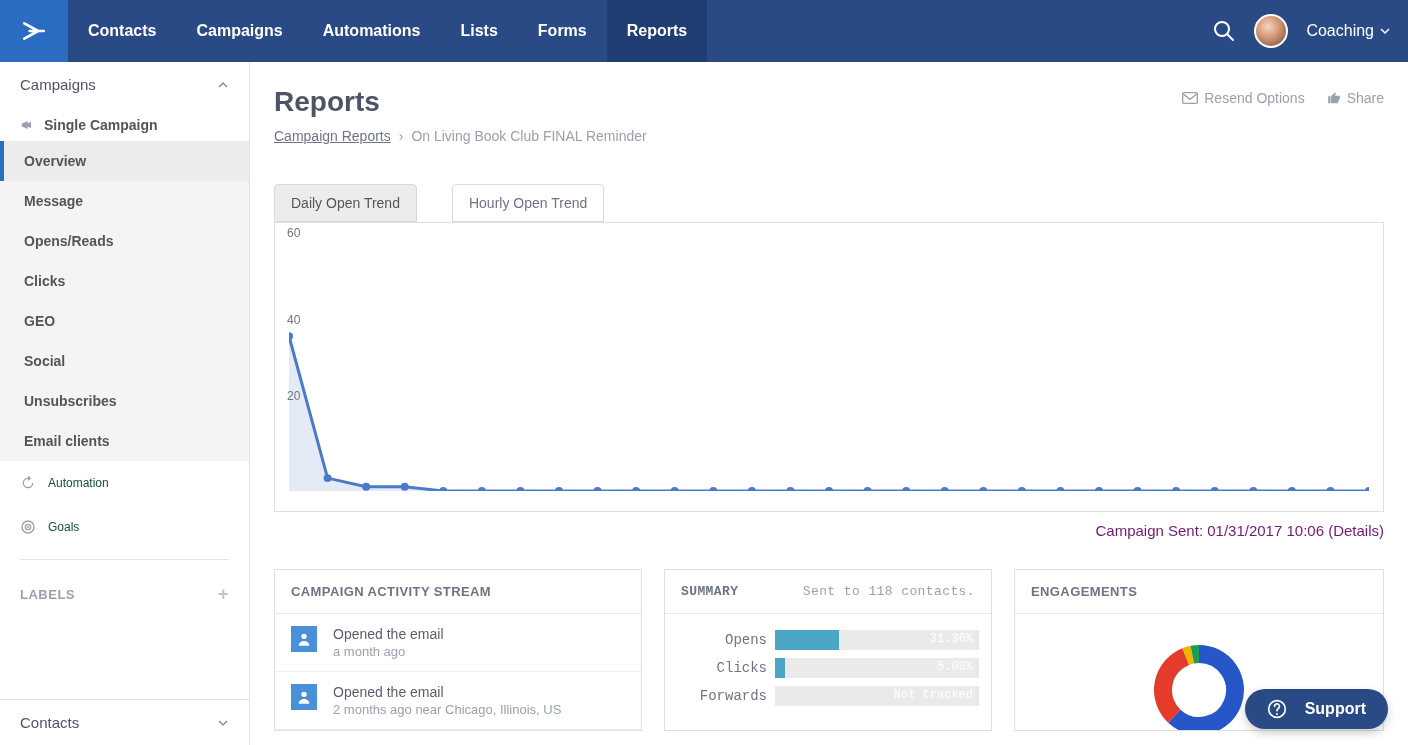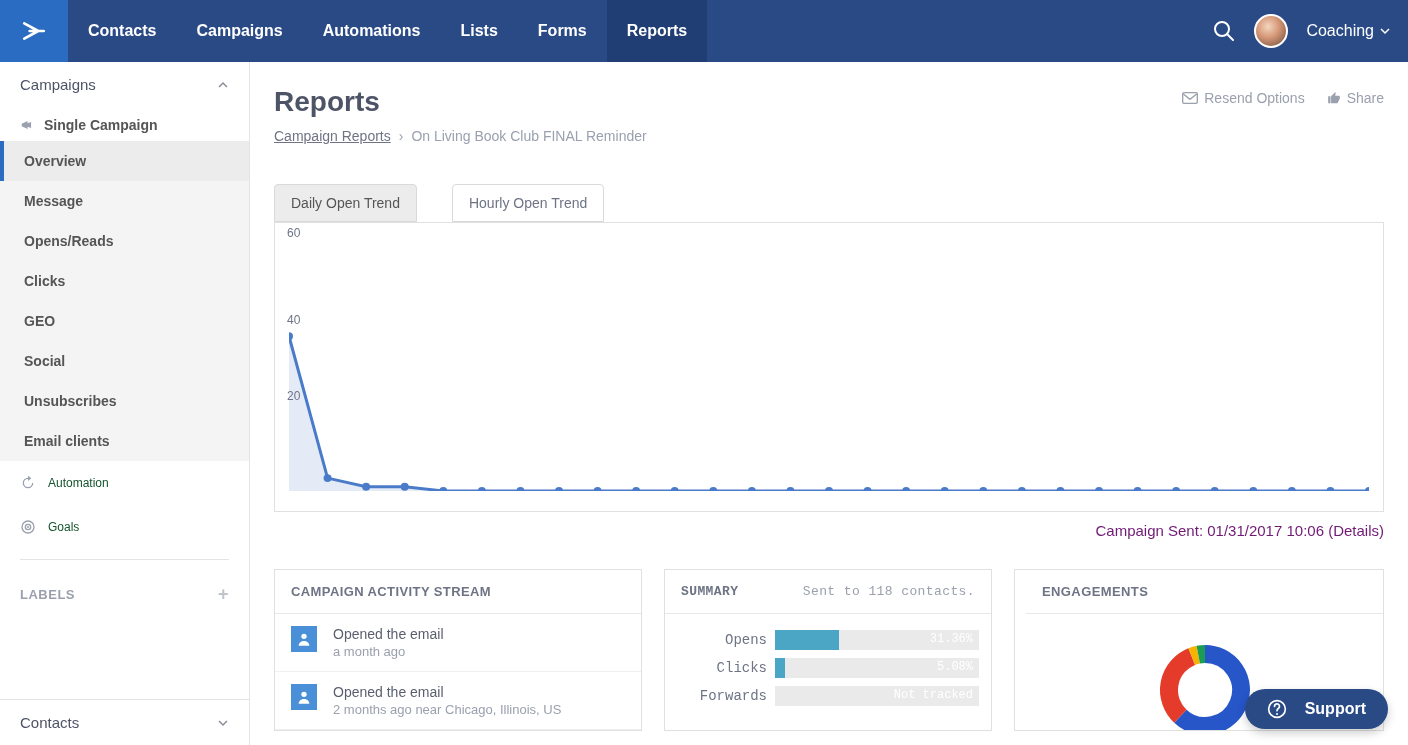--- a/index.html
+++ b/index.html
@@ -50,21 +50,21 @@
 .chart-box { border: 1px solid #e0e0e0; height: 290px; position: relative; background: #fff; }
 .chart-tick { position: absolute; left: 0; font-size: 12px; color: #6e7485; transform: translateY(-50%); }
 .chart-area { position: absolute; left: 14px; right: 14px; top: 10px; bottom: 20px; }
 .caption-right { text-align: right; margin-top: 10px; color: #701a75; font-size: 15px; }
 
 
 .cards { display: flex; gap: 22px; margin-top: 30px; }
 .card { border: 1px solid #e0e0e0; background: #fff; }
 .card-activity { width: 368px; }
 .card-summary { width: 328px; font-family: Liberation Mono, monospace; }
-.card-engagements { flex: 1; padding-left: 11px; }
+.card-engagements { flex: 1; }
 .card-header { padding: 14px 16px; font-size: 13px; font-weight: 600; letter-spacing: .4px; color: #6e7485; border-bottom: 1px solid #e8e8e8; display: flex; justify-content: space-between; align-items: baseline; }
 .activity-row { display: flex; padding: 12px 16px; gap: 16px; border-bottom: 1px solid #f0f0f0; }
 .activity-avatar { width: 26px; height: 26px; background: #4a90d9; display: flex; align-items: center; justify-content: center; }
 .activity-avatar svg { width: 16px; height: 16px; fill: #fff; }
 .activity-text { font-size: 14px; color: #5a5f70; }
 .activity-meta { font-size: 13px; color: #9aa0ae; margin-top: 2px; }
 .sum-row { display: flex; align-items: center; padding: 6px 12px 2px 12px; justify-content: flex-end; }
 .sum-label { width: 90px; text-align: right; font-size: 14px; color: #6e7485; margin-right: 8px; }
 .sum-bar { flex: 1; height: 20px; background: #eaeaea; position: relative; }
 .sum-fill { position: absolute; left: 0; top: 0; bottom: 0; }

